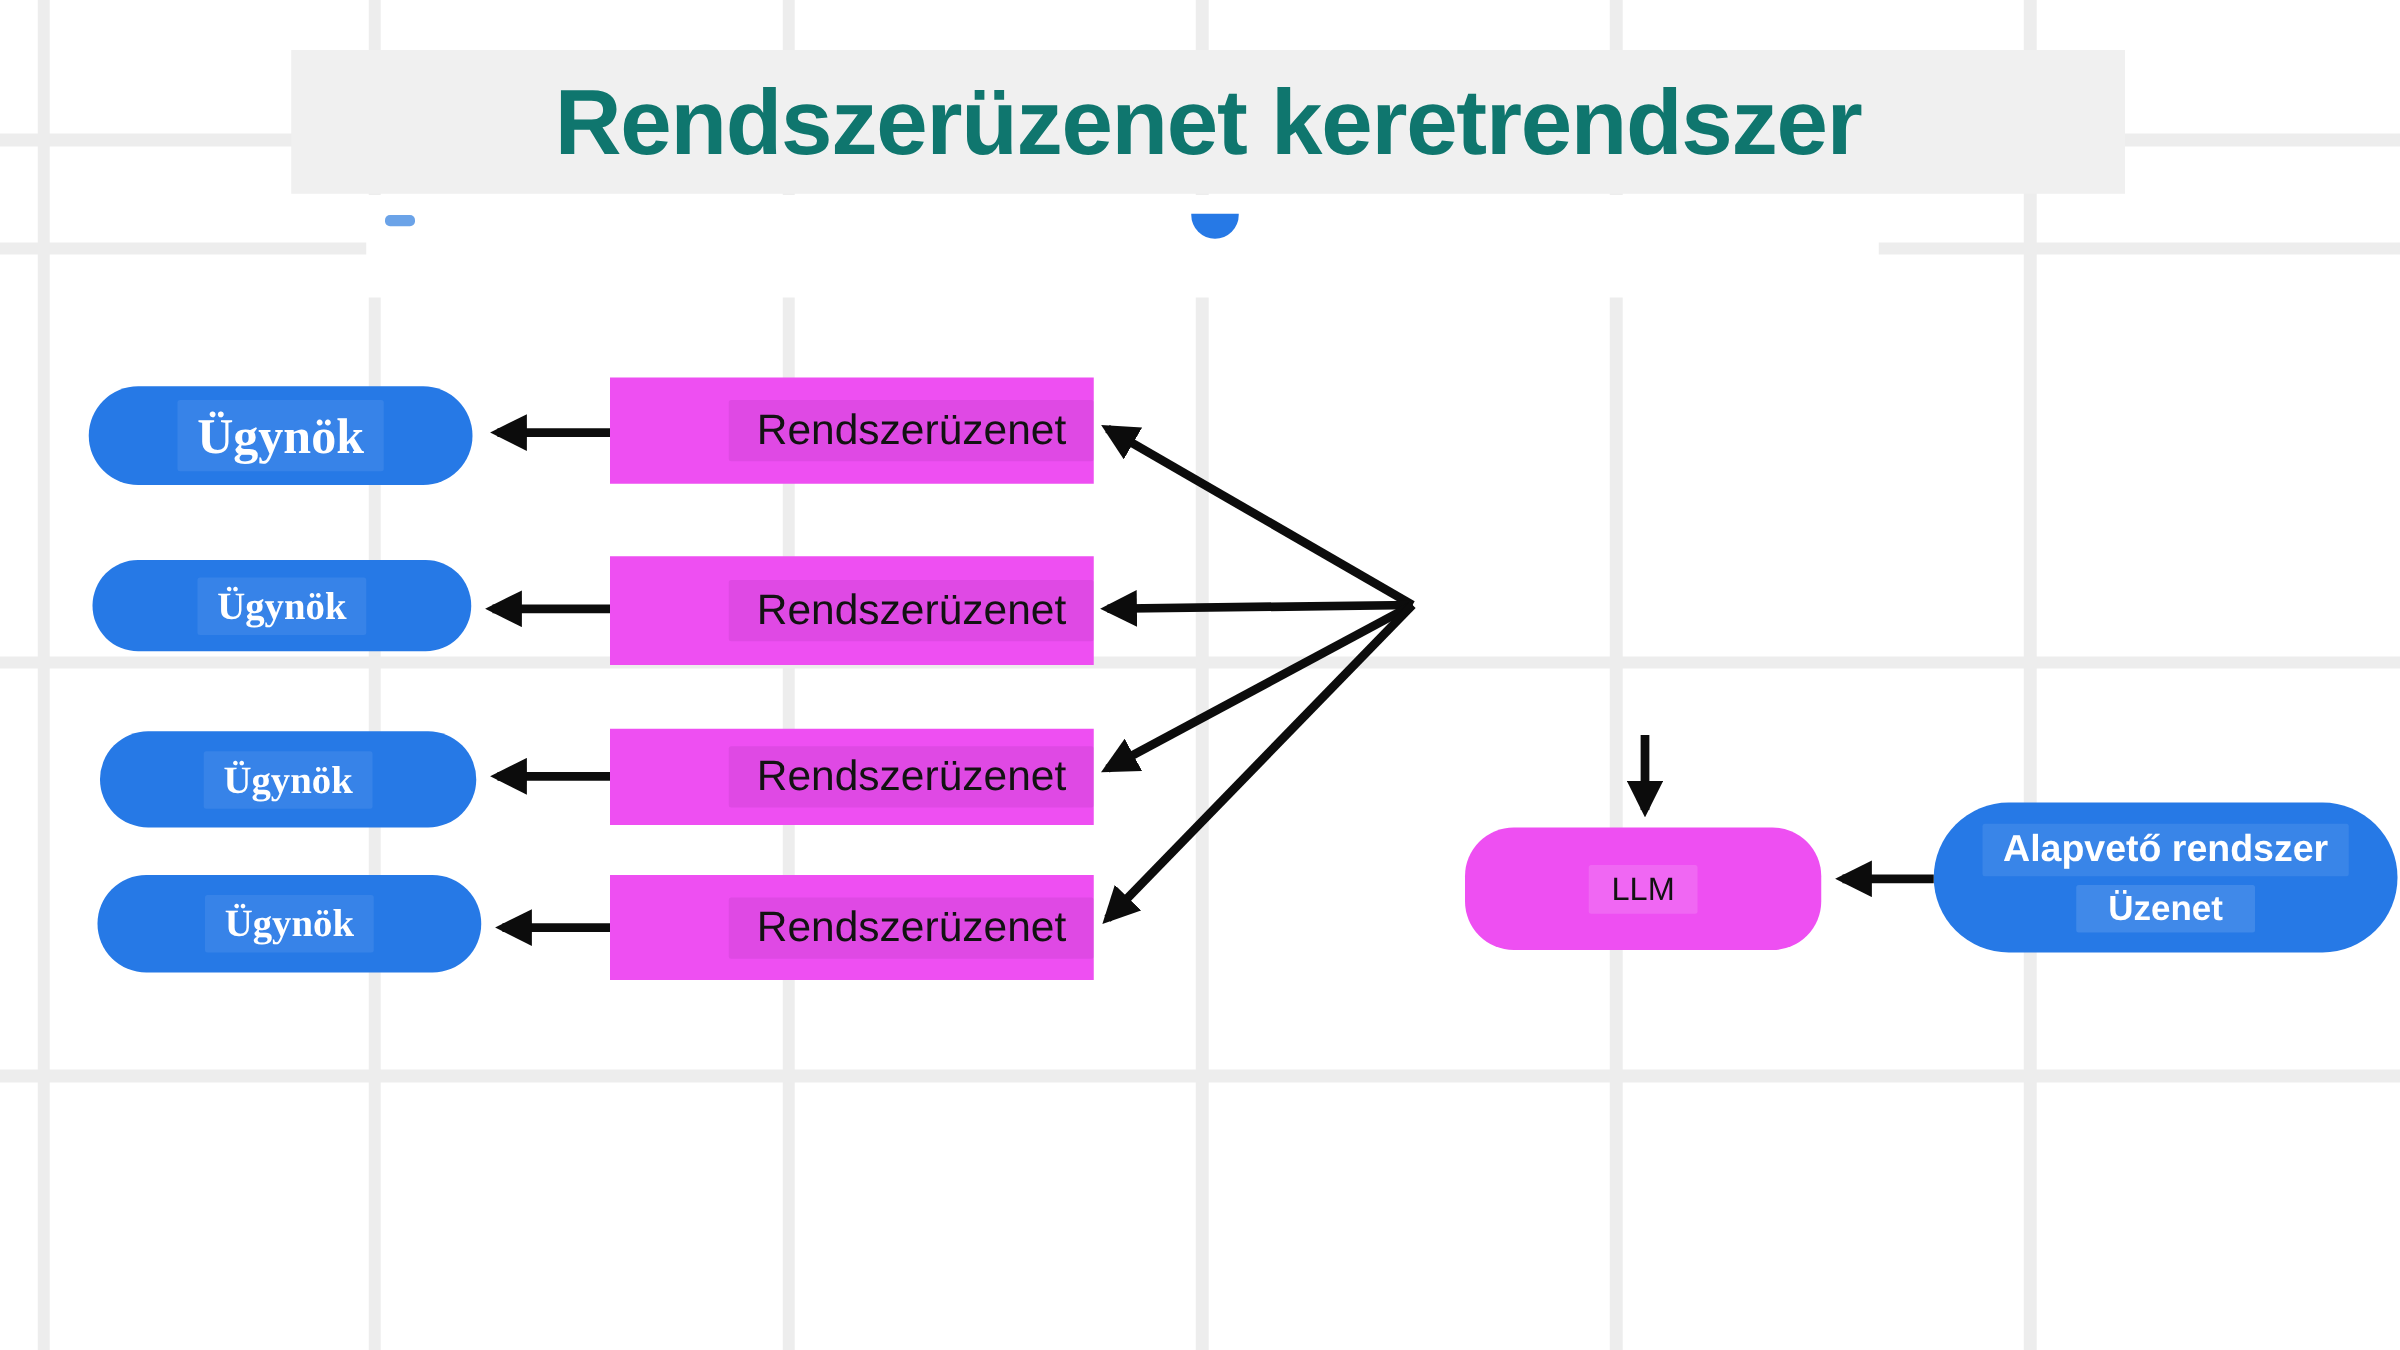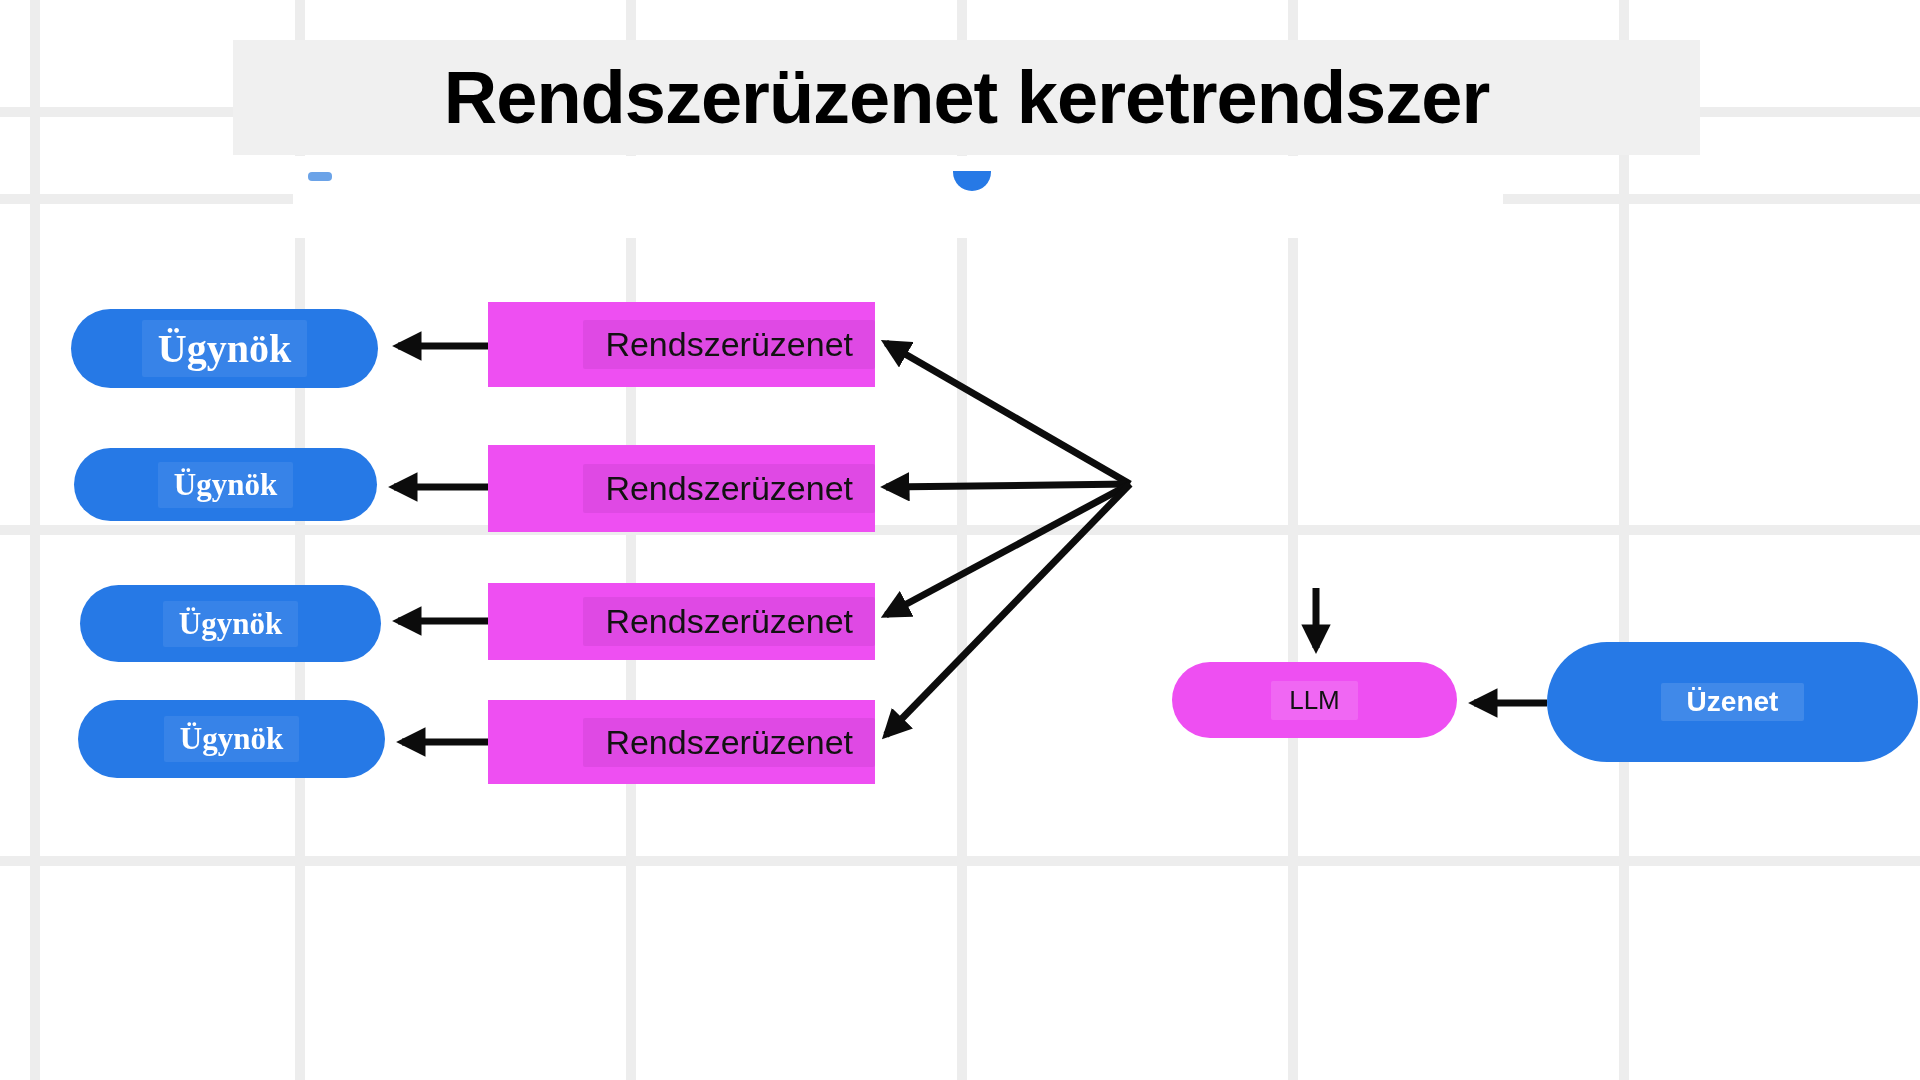--- a/index.html
+++ b/index.html
@@ -16,21 +16,21 @@
     font-family:"Liberation Sans","DejaVu Sans",sans-serif;
     background-color:#ffffff;
     background-image:
       repeating-linear-gradient(90deg, var(--grid) 0 10px, transparent 10px 331px),
       repeating-linear-gradient(180deg, var(--grid) 0 10px, transparent 10px 331px);
     background-position:295px 0, 0 194px;
   }
   .abs{position:absolute;box-sizing:border-box;}
   .white-patch{background:#ffffff;}
   .band{background:var(--band);display:flex;align-items:center;justify-content:center;}
-  .title-text{font-size:74px;font-weight:600;color:#000000;letter-spacing:-1px;white-space:nowrap;}
+  .title-text{font-size:74px;font-weight:600;color:#0f766e;letter-spacing:-1px;white-space:nowrap;}
   .footer-text{font-size:66px;font-weight:500;color:#141414;letter-spacing:-1px;white-space:nowrap;}
   .pill{
     background:var(--blue);display:flex;align-items:center;justify-content:center;
     color:#ffffff;z-index:2;font-family:Liberation Serif, serif;
   }
   .pill .tag{background:rgba(255,255,255,0.08);padding:5px 16px;border-radius:2px;white-space:nowrap;}
   .pill-label-lg{font-size:40px;font-weight:600;}
   .pill-label{font-size:31px;font-weight:600;}
   .mbox{
     background:var(--magenta);display:flex;align-items:center;justify-content:flex-end;
@@ -95,25 +95,26 @@
     <span class="tag">Rendszerüzenet</span>
   </div>
   <div class="abs mbox" style="left:488px;top:583px;width:387px;height:77px;">
     <span class="tag">Rendszerüzenet</span>
   </div>
   <div class="abs mbox" style="left:488px;top:700px;width:387px;height:84px;">
     <span class="tag">Rendszerüzenet</span>
   </div>
 
 
-  <div class="abs llm" style="left:1172px;top:662px;width:285px;height:76px;">
+  <div class="abs llm" style="left:1172px;top:662px;width:285px;height:98px;">
     <span class="tag">LLM</span>
   </div>
 
   <div class="abs base" style="left:1547px;top:642px;width:371px;height:120px;">
+    <span class="l1">Alapvető rendszer</span>
     <span class="l2">Üzenet</span>
   </div>
 
 
   <svg class="arrows" width="1920" height="1080" viewBox="0 0 1920 1080">
     <defs>
       <marker id="ah" viewBox="0 0 10 10" refX="8" refY="5" markerWidth="4.2" markerHeight="4.2" orient="auto">
         <path class="head" d="M0,0 L10,5 L0,10 z"></path>
       </marker>
     </defs>

